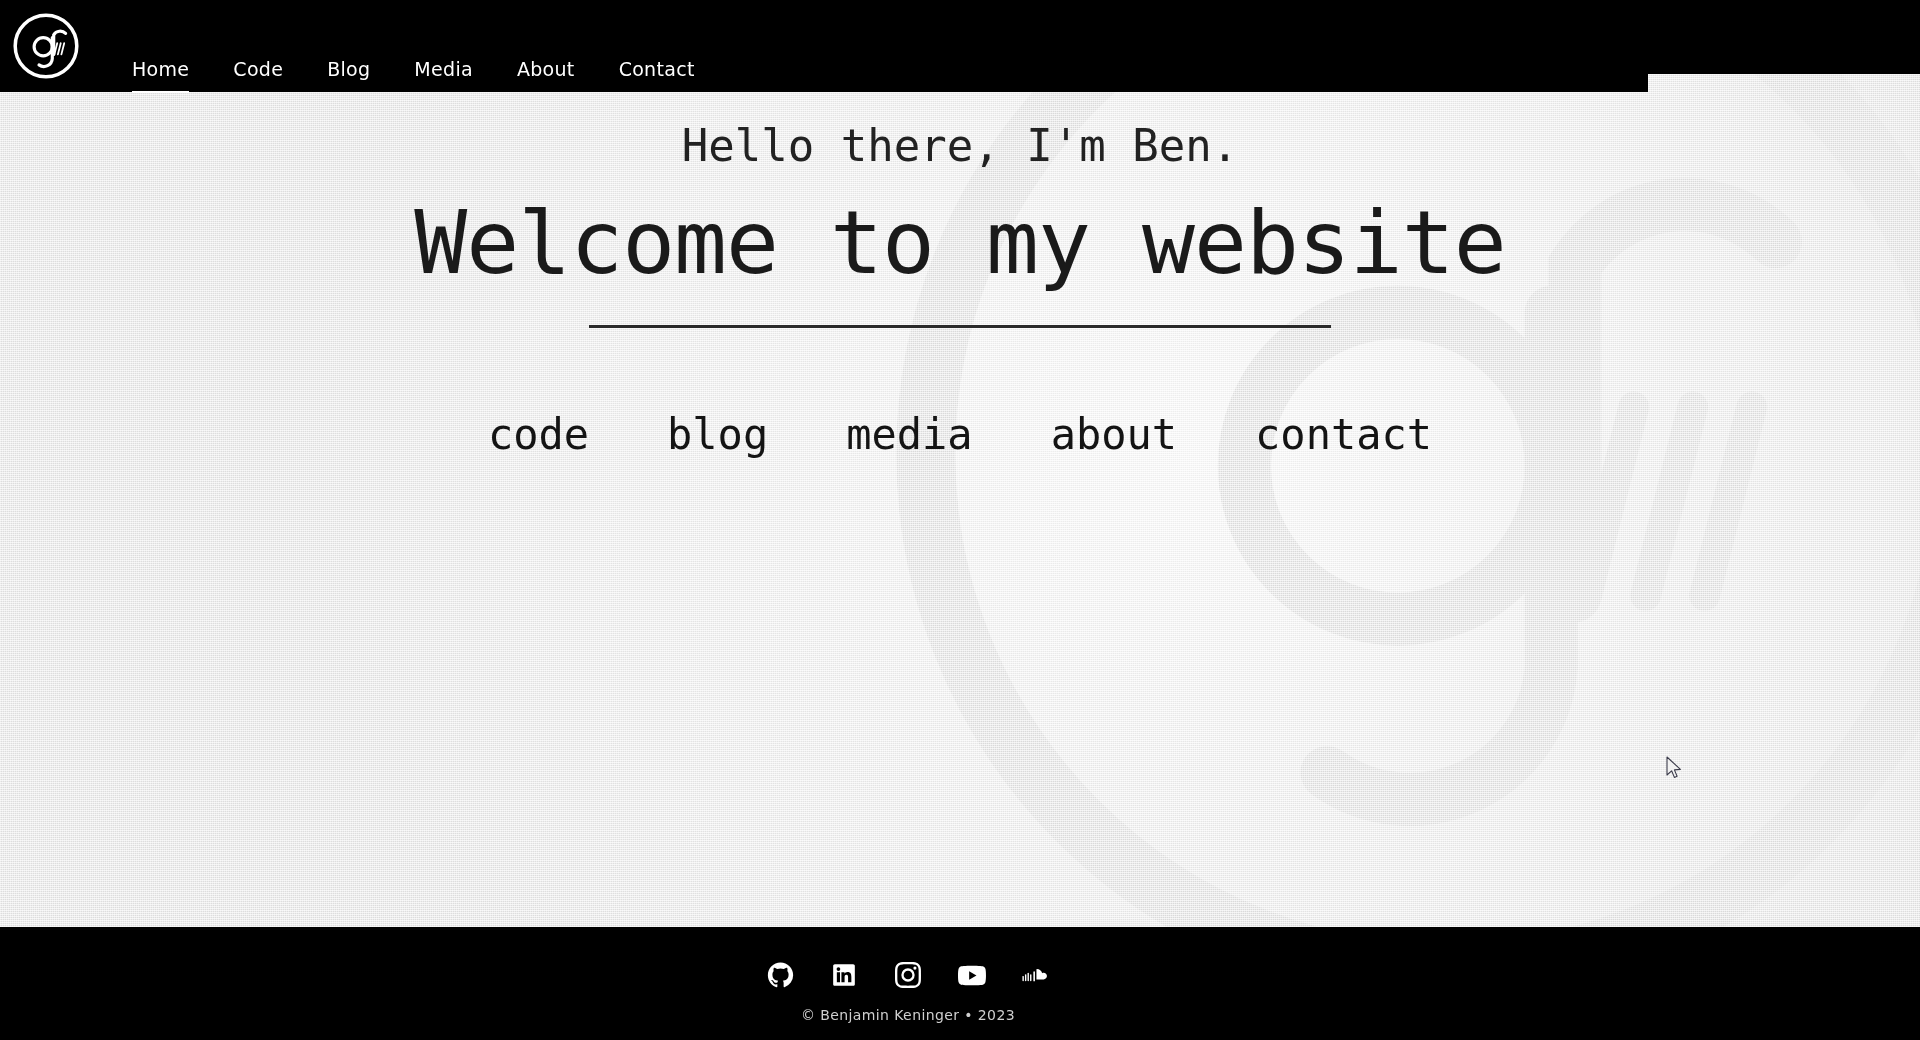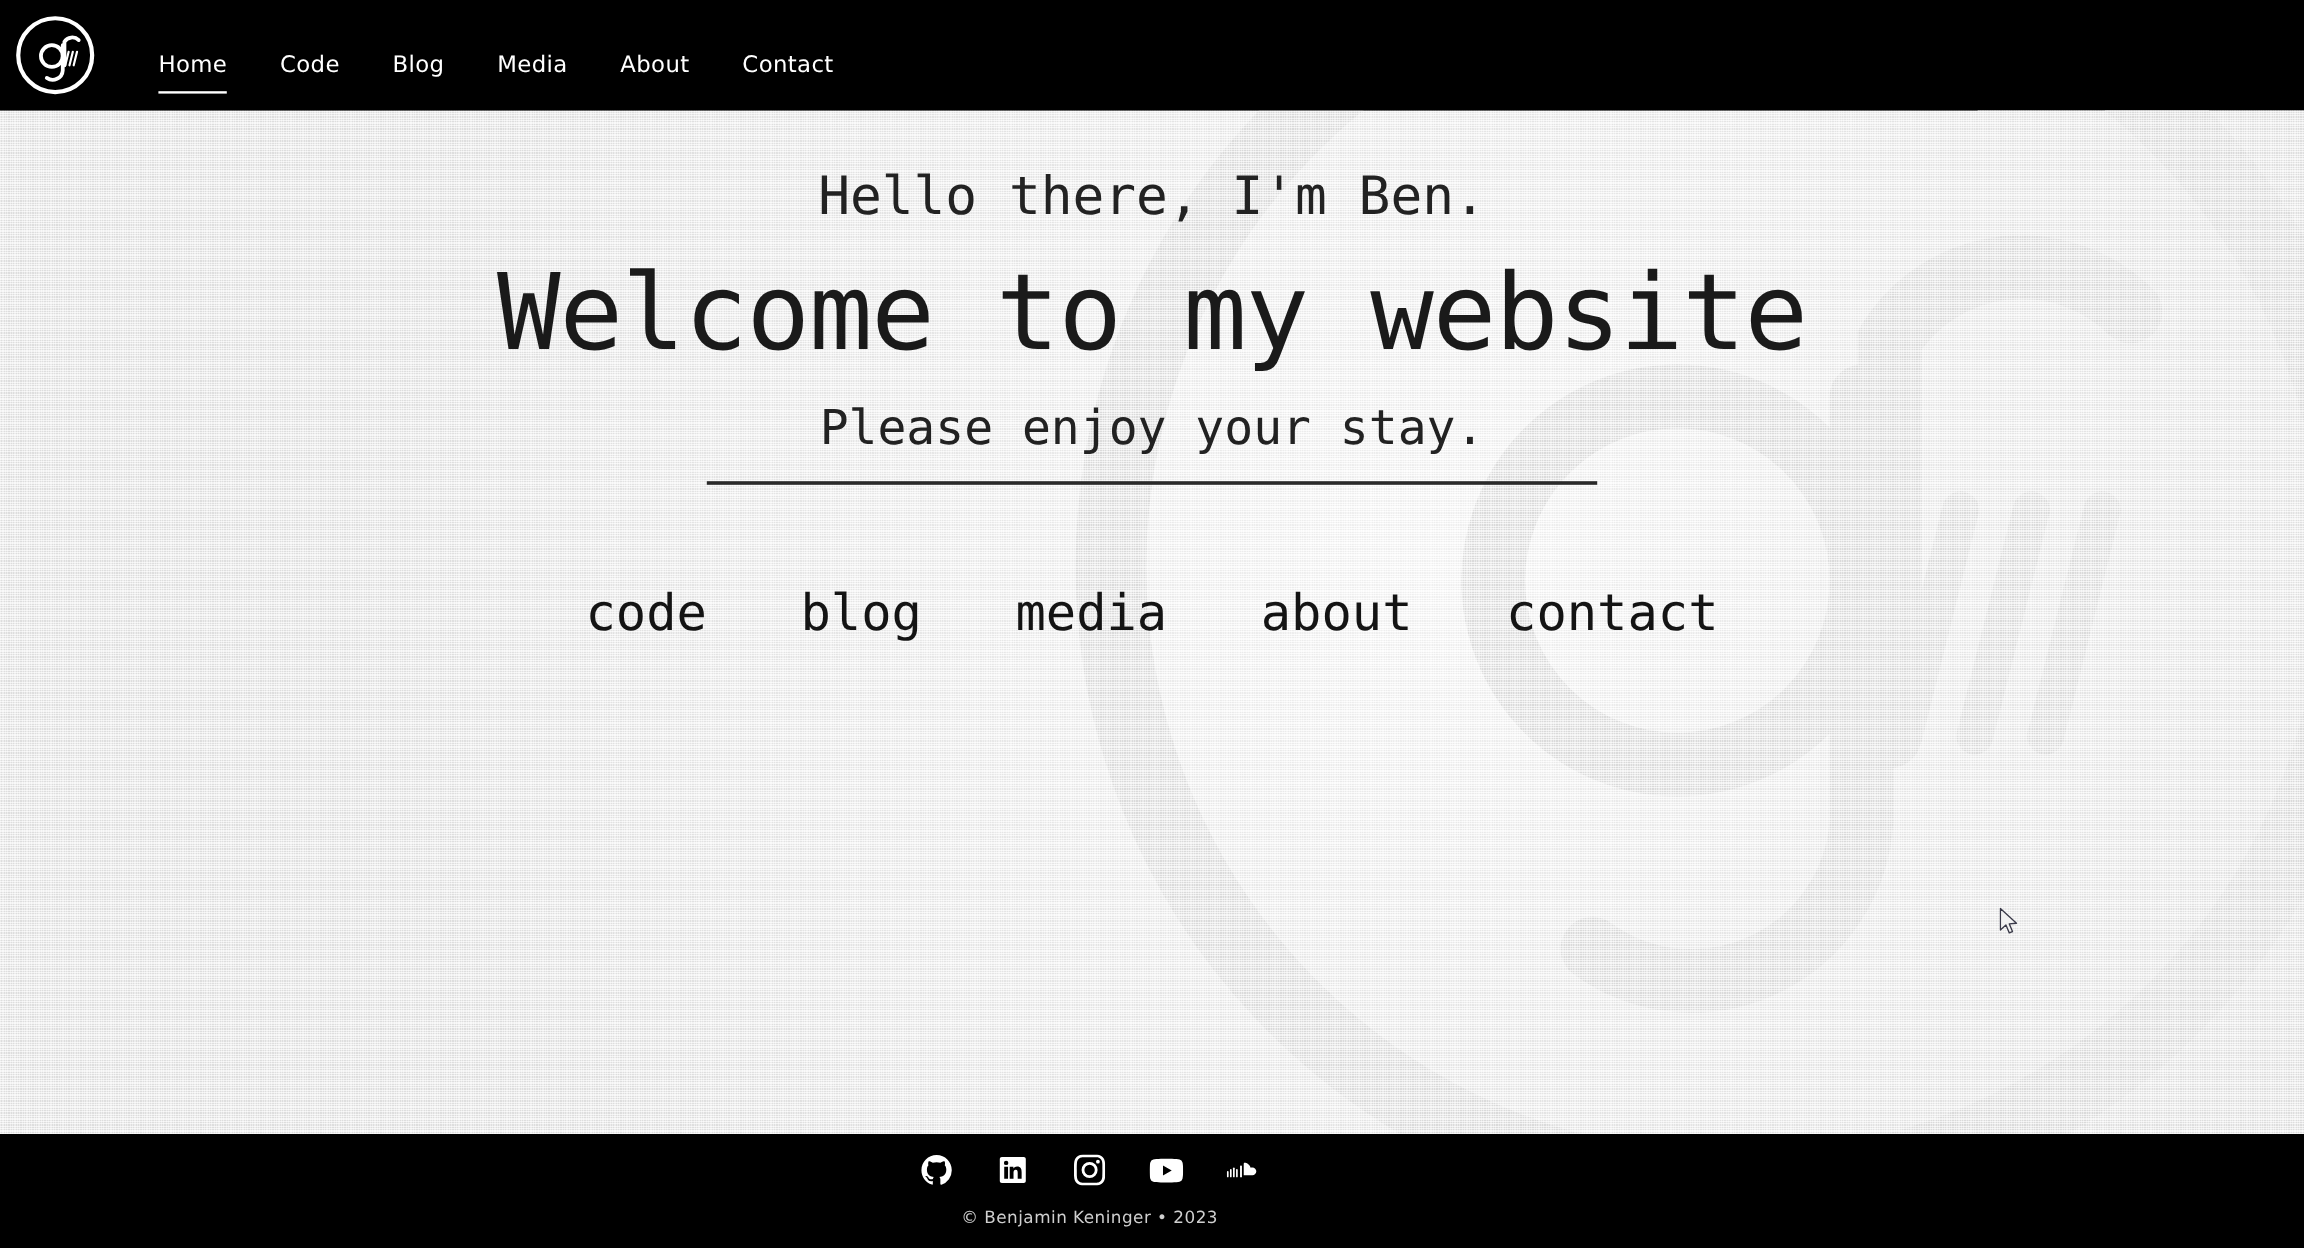--- a/index.html
+++ b/index.html
@@ -8,21 +8,21 @@
     overflow:hidden;
     background:#000;
     font-family:"DejaVu Sans Mono", monospace;
   }
 
   
   .navbar{
     position:absolute; top:0; left:0;
     width:1648px; height:92px;
     background:#000;
-    display:flex; align-items:center;
+    display:flex; align-items:flex-end;
     z-index:40;
   }
   .logo-wrap{
     width:92px; height:92px;
     display:flex; align-items:center; justify-content:center;
     flex:0 0 auto;
   }
   .logo-svg{ display:block; }
 
   .nav-links{
@@ -45,21 +45,21 @@
     position:absolute;
     left:22px; right:22px;
     bottom:-14px;
     height:2px; background:#fff;
     display:none;
   }
   .nav-item.active .underline{ display:block; }
 
   
   .main{
-    position:absolute; top:92px; left:0;
+    position:absolute; top:74px; left:0;
     width:1920px; height:853px;
     overflow:hidden;
     background:
       radial-gradient(ellipse 900px 700px at 62% 45%, #fbfbfb 0%, #f2f2f2 42%, #e7e7e7 100%);
   }
   .main::after{
     
     content:"";
     position:absolute; inset:0;
     background-image:
@@ -230,21 +230,20 @@
     <path d="M59 38 L59 68 a12 12 0 0 1 -19 9" fill="none" stroke="#e3e3e3" stroke-width="4.5" stroke-linecap="round"></path>
     <path d="M61 62 L61 34 a11 11 0 0 1 17 -2" fill="none" stroke="#e3e3e3" stroke-width="4.5" stroke-linecap="round"></path>
     <path d="M66 46 L62 62" stroke="#e3e3e3" stroke-width="2.6" stroke-linecap="round"></path>
     <path d="M71 46 L67 62" stroke="#e3e3e3" stroke-width="2.6" stroke-linecap="round"></path>
     <path d="M76 46 L72 62" stroke="#e3e3e3" stroke-width="2.6" stroke-linecap="round"></path>
   </svg>
 
   <div class="hero">
     <div class="hero-greeting">Hello there, I'm Ben.</div>
     <div class="hero-title">Welcome to my website</div>
-    <div class="hero-sub">Please enjoy your stay.</div>
     <div class="hero-rule"></div>
   </div>
 
   <div class="quicklinks">
     <div class="quicklink">code</div>
     <div class="quicklink">blog</div>
     <div class="quicklink">media</div>
     <div class="quicklink">about</div>
     <div class="quicklink">contact</div>
   </div>

